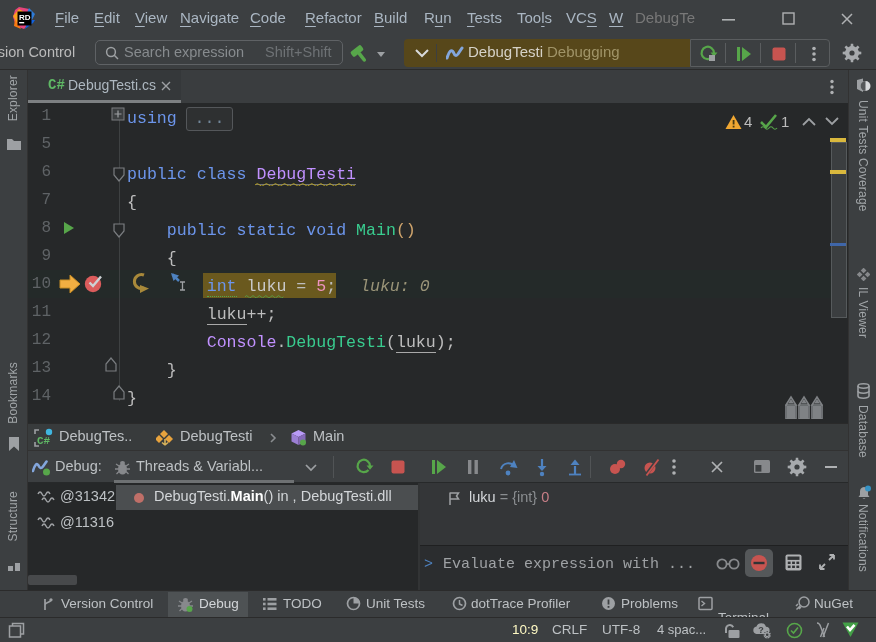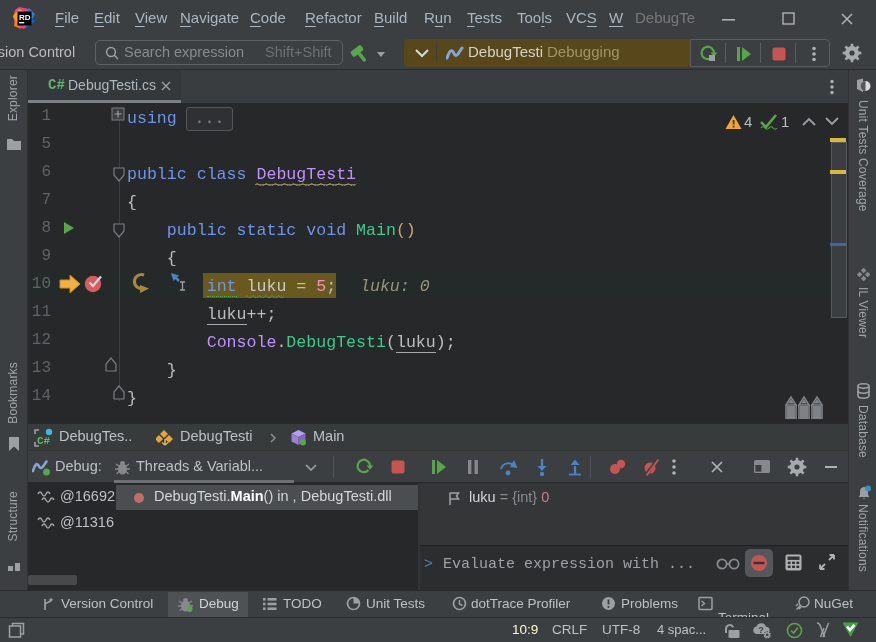--- a/index.html
+++ b/index.html
@@ -372,21 +372,21 @@
   <div class="abs" id="dbgcontent">
     
     <div class="abs" style="left:0;top:0;width:390px;height:100px;background:#262829"></div>
     <div class="abs" style="left:88px;top:2px;width:302px;height:25px;background:#4b4e50"></div>
     <svg class="abs" style="left:8px;top:6px" width="20" height="16" viewBox="0 0 20 16">
         <g stroke="#a0a3a6" stroke-width="1.5" fill="none">
           <path d="M2 5 q2 -4 4 0 t4 0 t4 0"></path>
           <path d="M6 11 q2 -4 4 0 t4 0 t4 0"></path>
         </g>
       </svg>
-    <span class="abs" style="left:32px;top:5px;font-size:14.5px;color:#bdc1c4">@16692</span>
+    <span class="abs" style="left:32px;top:5px;font-size:14.5px;color:#bdc1c4">@31342</span>
     <circle></circle>
     <svg class="abs" style="left:104px;top:8px" width="14" height="14" viewBox="0 0 14 14">
         <circle cx="7" cy="7" r="5" fill="#bf6f68"></circle>
       </svg>
     <span class="abs" style="left:126px;top:5px;font-size:14.5px;color:#d3d6d9">DebugTesti.<b style="color:#ffffff">Main</b>() in , DebugTesti.dll</span>
     <svg class="abs" style="left:8px;top:32px" width="20" height="16" viewBox="0 0 20 16">
         <g stroke="#a0a3a6" stroke-width="1.5" fill="none">
           <path d="M2 5 q2 -4 4 0 t4 0 t4 0"></path>
           <path d="M6 11 q2 -4 4 0 t4 0 t4 0"></path>
         </g>

